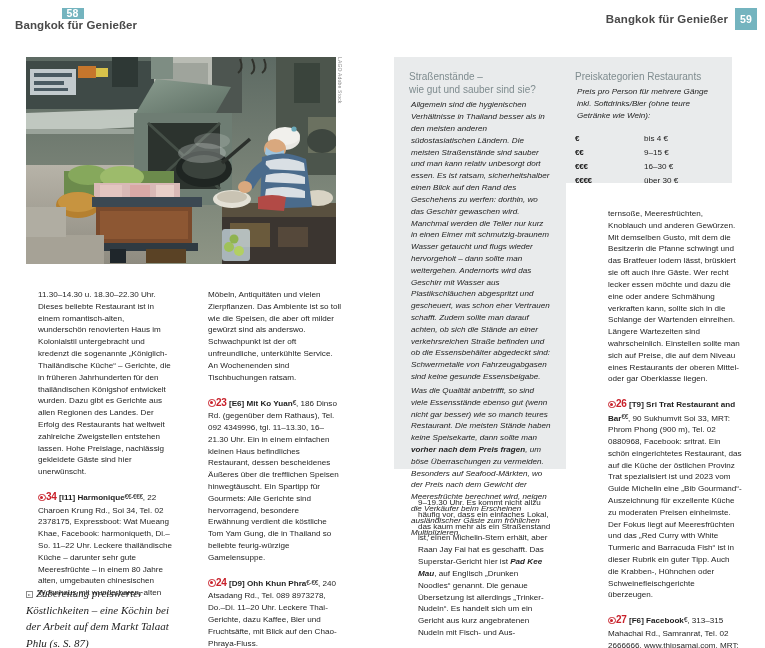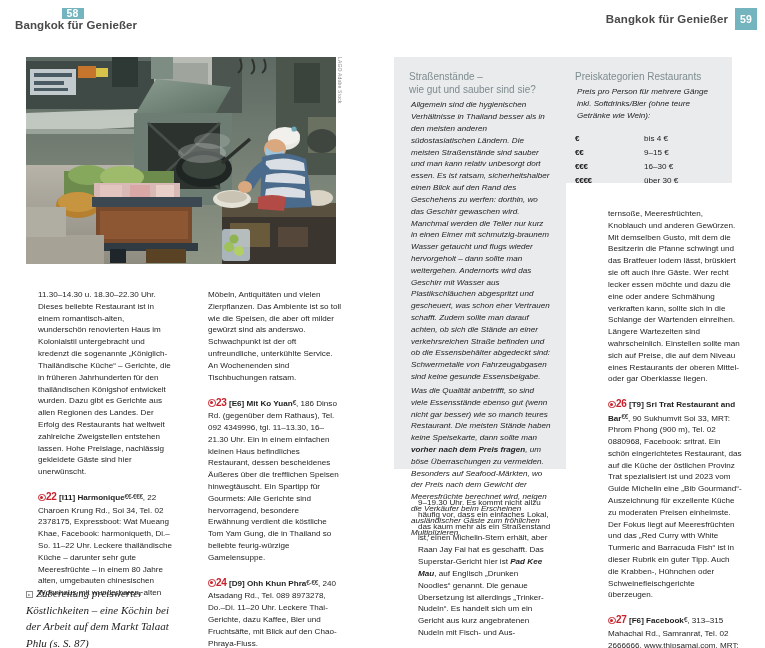--- a/index.html
+++ b/index.html
@@ -299,21 +299,21 @@
 
     <rect x="0" y="178" width="78" height="29" fill="#a6a296"></rect>
     <rect x="0" y="150" width="40" height="30" fill="#b0ada2"></rect>
   </svg>
 </div>
 <div class="photo-credit">LAGO Adobe Stock</div>
 
 <div class="col col-1">
   <p>11.30–14.30 u. 18.30–22.30 Uhr. Dieses beliebte Restaurant ist in einem romantisch-alten, wunderschön renovierten Haus im Kolonialstil untergebracht und kredenzt die sogenannte „Königlich-Thailändische Küche“ – Gerichte, die in früheren Jahrhunderten für den thailändischen Königshof entwickelt wurden. Dazu gibt es Gerichte aus allen Regionen des Landes. Der Erfolg des Restaurants hat weltweit zahlreiche Zweigstellen entstehen lassen. Hohe Preislage, nachlässig gekleidete Gäste sind hier unerwünscht.</p>
   <p>
-    <span class="poi"><span class="ring"></span><span>22</span></span>
+    <span class="poi"><span class="ring"></span><span>34</span></span>
     <span class="grid-ref">[I11]</span>
     <span class="venue">Harmonique</span><span class="euro">€€-€€€</span><span>, 22 Charoen Krung Rd., Soi 34, Tel. 02 2378175, Expressboot: Wat Mueang Khae, Facebook: harmoniqueth, Di.–So. 11–22 Uhr. Leckere thailändische Küche – darunter sehr gute Meeresfrüchte – in einem 80 Jahre alten, umgebauten chinesischen Wohnhaus mit wunderbaren, alten</span>
   </p>
 </div>
 
 <div class="col col-2">
   <p>Möbeln, Antiquitäten und vielen Zierpflanzen. Das Ambiente ist so toll wie die Speisen, die aber oft milder gewürzt sind als anderswo. Schwachpunkt ist der oft unfreundliche, unterkühlte Service. An Wochenenden sind Tischbuchungen ratsam.</p>
   <p>
     <span class="poi"><span class="ring"></span><span>23</span></span>
     <span class="grid-ref">[E6]</span>

